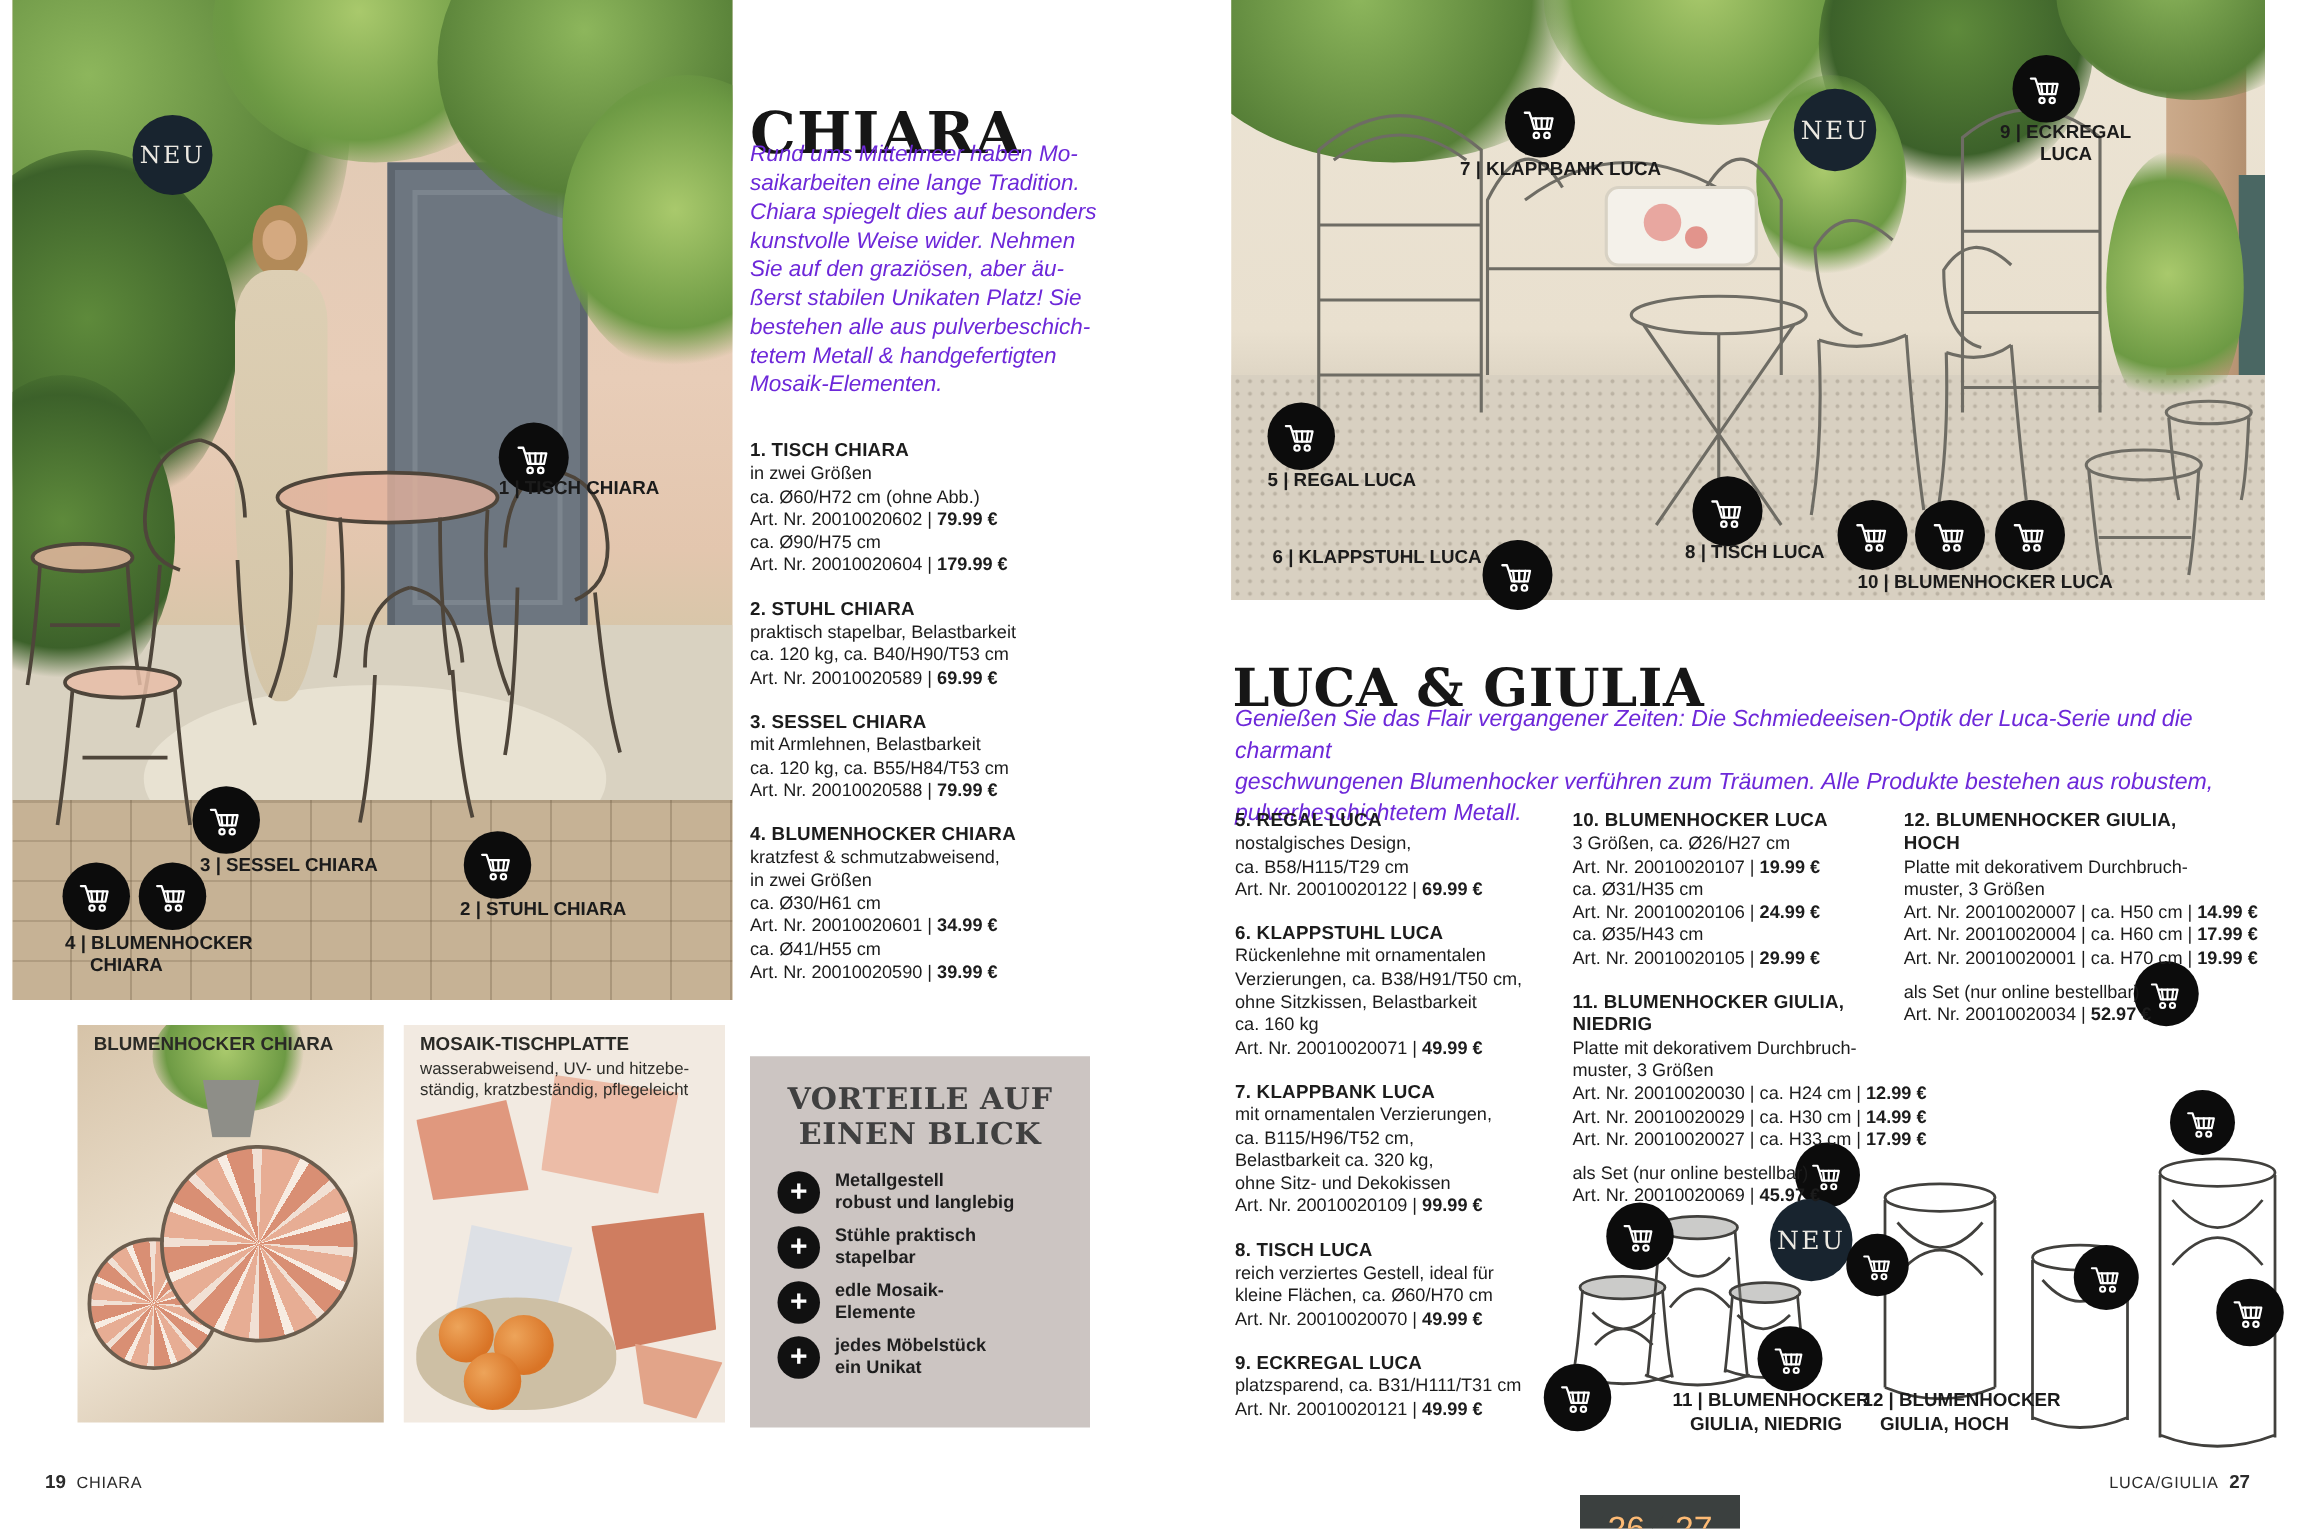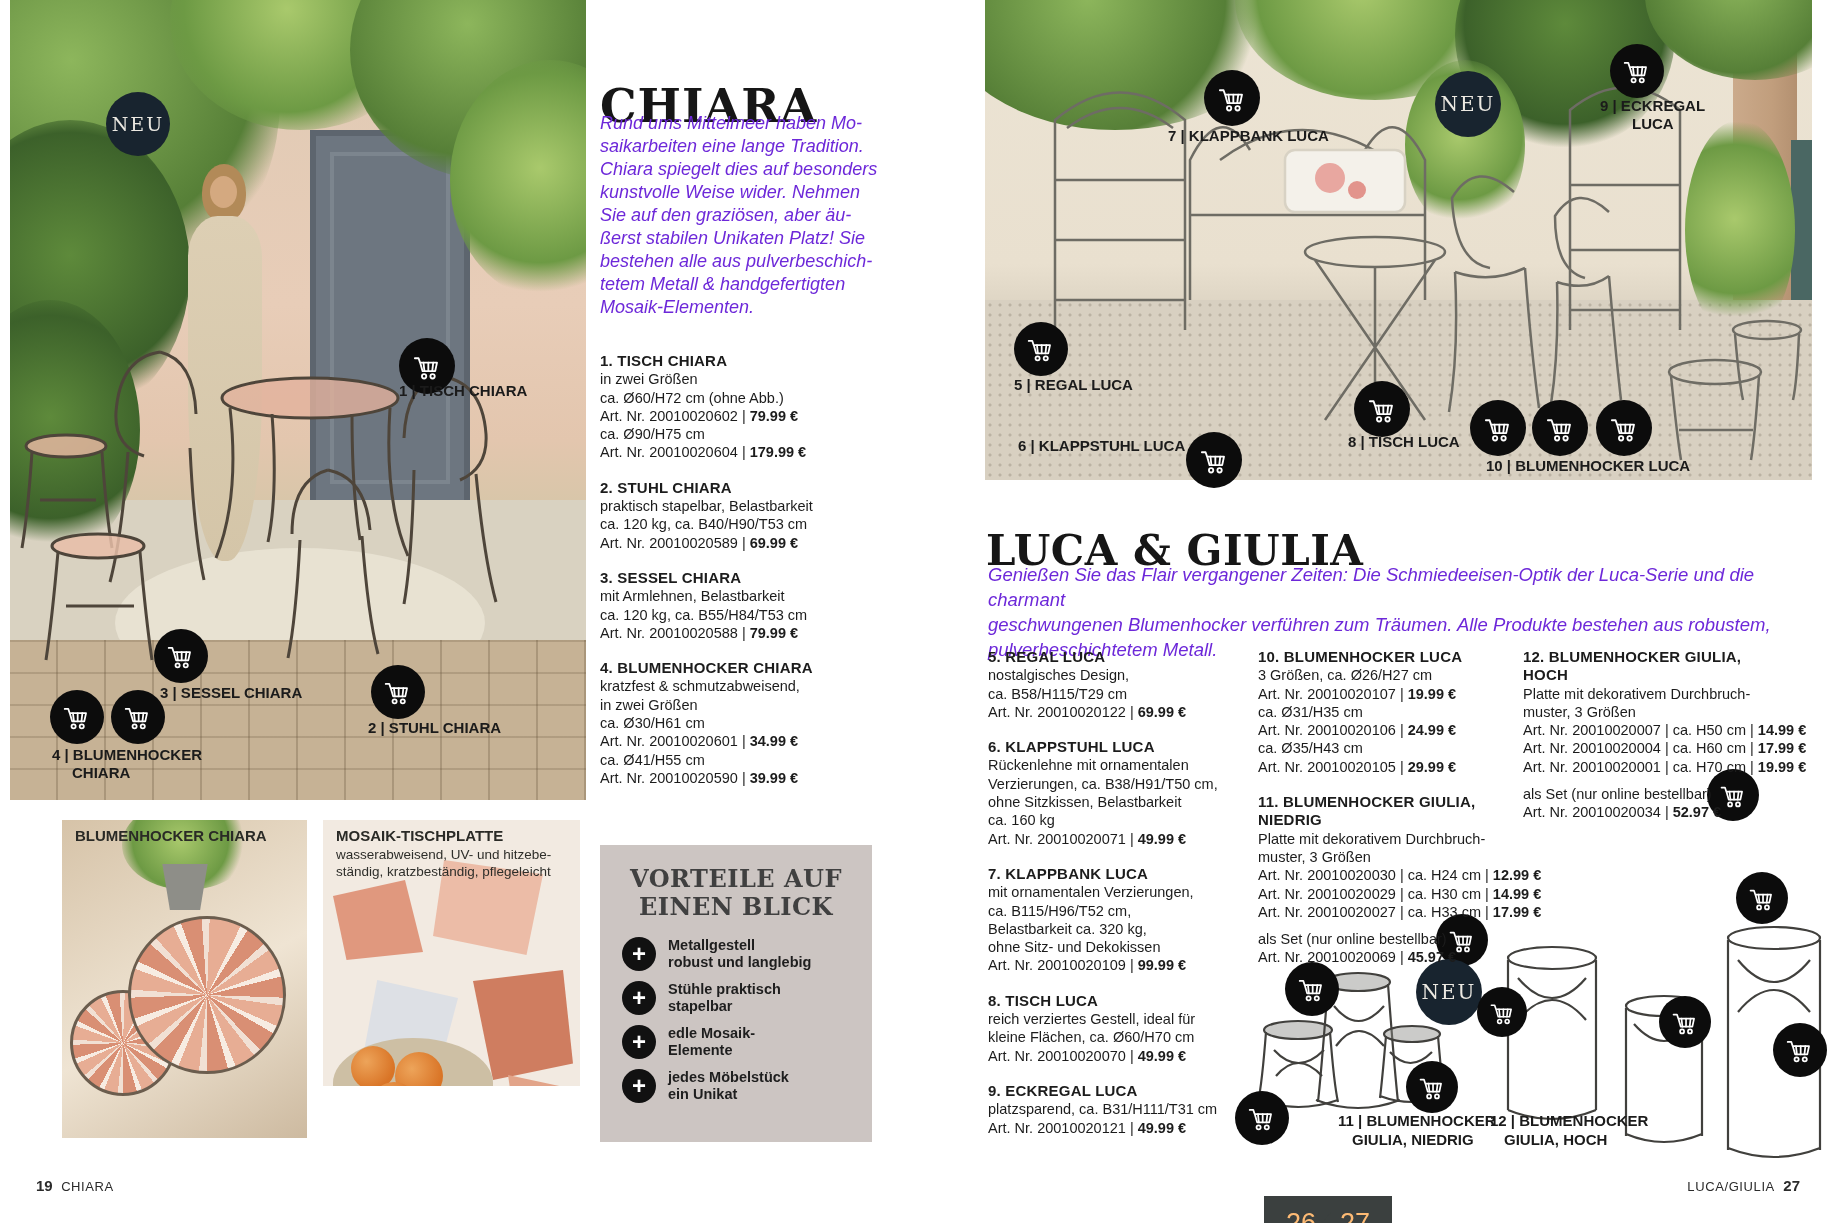--- a/index.html
+++ b/index.html
@@ -51,21 +51,21 @@
   #pcol-r2{left:1258px;top:648px;width:262px;}
   #pcol-r3{left:1523px;top:648px;width:258px;}
   .product{margin-bottom:17px;}
   .p-head{font-weight:700;font-size:15px;letter-spacing:.2px;}
   .p-row{white-space:nowrap;}
   .p-row.gap{margin-top:9px;}
   .p-row b{font-weight:700;}
 
   
   #detail1{left:62px;top:820px;width:245px;height:318px;background:linear-gradient(150deg,#d6c3a8,#efe4d3 55%,#cdbaa0);}
-  #detail2{left:323px;top:820px;width:257px;height:266px;background:#f2eae1;}
+  #detail2{left:323px;top:820px;width:257px;height:318px;background:#f2eae1;}
   .detail-head{position:absolute;left:13px;top:7px;font-size:15px;font-weight:700;color:#2a2a26;}
   .detail-lines{position:absolute;left:13px;top:26px;font-size:13.5px;line-height:17px;color:#2e2e2a;}
   .mosaic-circle{position:absolute;border-radius:50%;border:3px solid #6b5d4e;
     background:repeating-conic-gradient(from 10deg,#e7ad94 0 16deg,#f7ece2 16deg 22deg,#d98f74 22deg 38deg,#f1e0d4 38deg 44deg);}
   .pot{position:absolute;left:96px;top:44px;width:54px;height:46px;background:#8e8e88;clip-path:polygon(8% 0,92% 0,78% 100%,22% 100%);}
   .shard{position:absolute;}
   .bowl{position:absolute;left:10px;top:218px;width:160px;height:90px;background:#cdbfa4;border-radius:50% 50% 45% 45%;}
   .peach{position:absolute;border-radius:50%;background:radial-gradient(circle at 35% 35%,#eda45a,#d97426 70%);}
 
   

